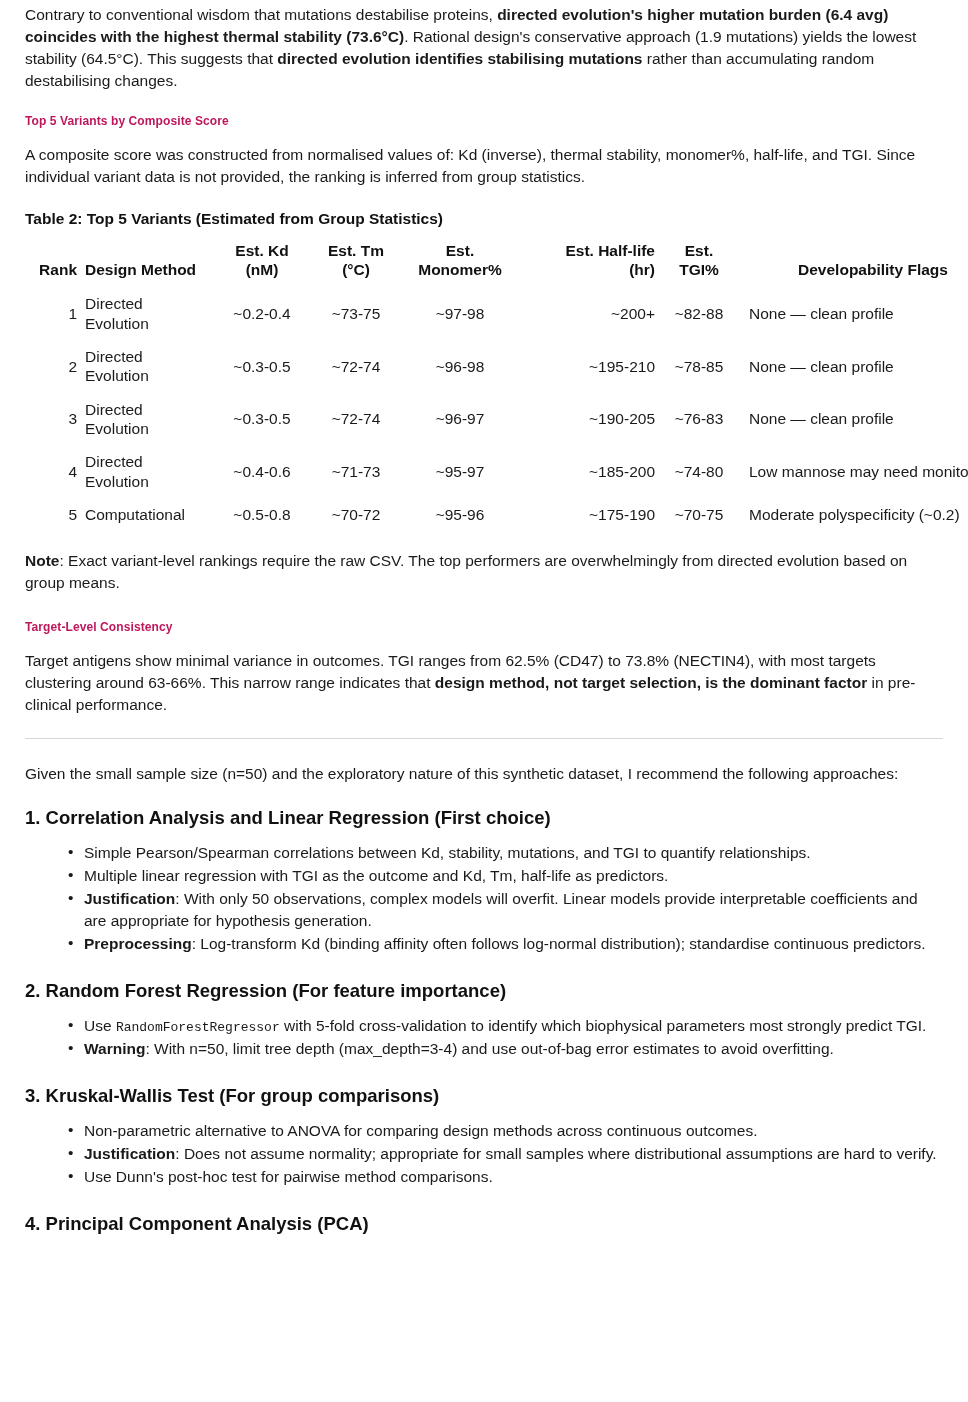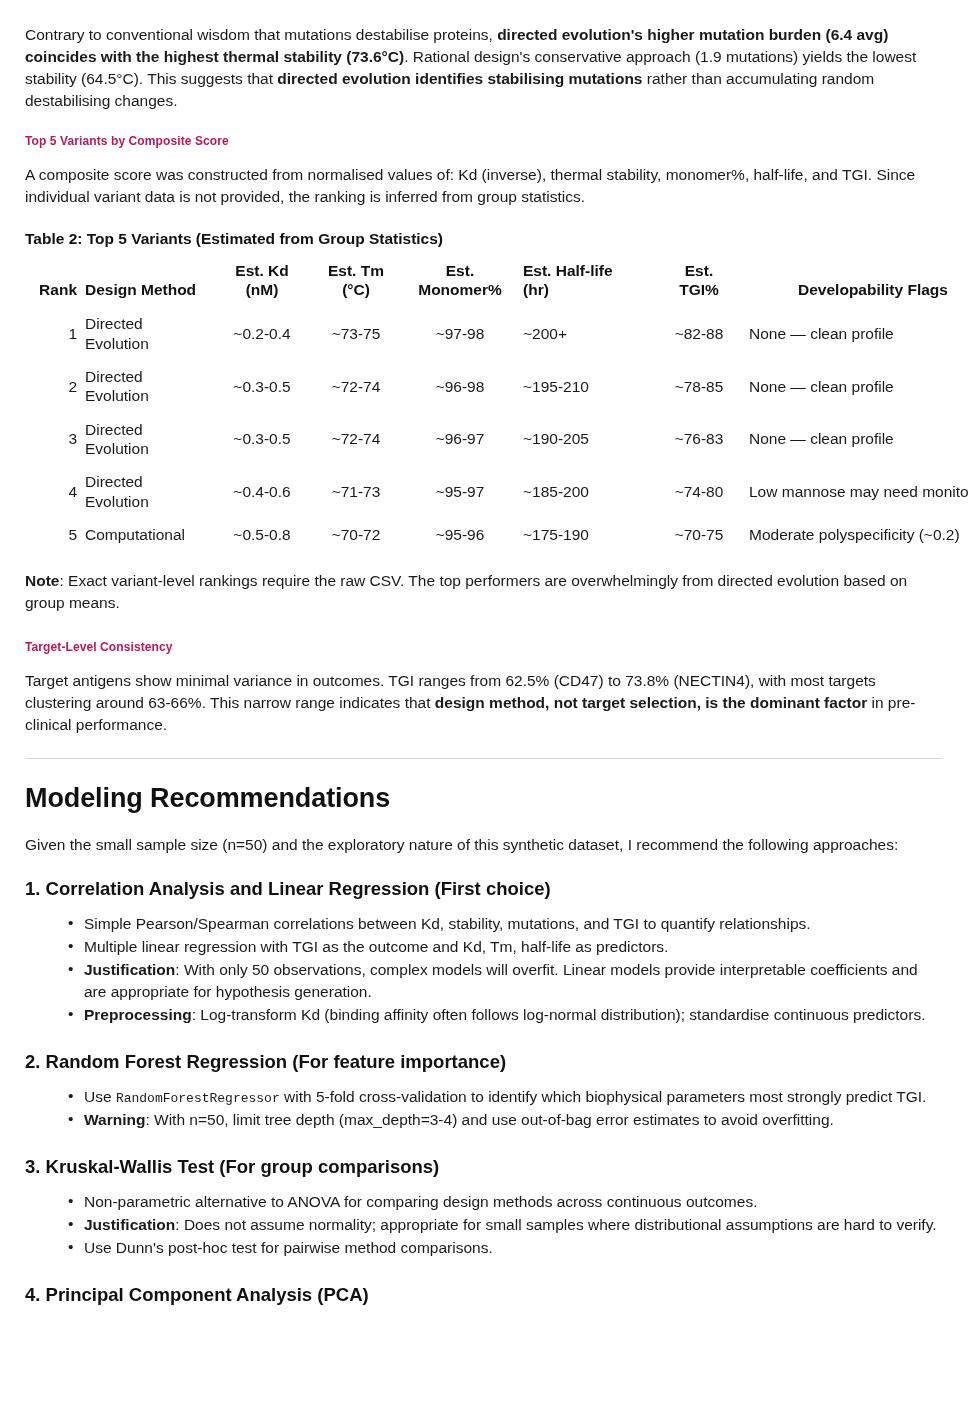--- a/index.html
+++ b/index.html
@@ -9,21 +9,21 @@
   }
   body {
     width: 968px;
     height: 1402px;
     font-family: "Liberation Sans", sans-serif;
     color: #1a1a1a;
     -webkit-font-smoothing: antialiased;
     overflow: hidden;
   }
   .page {
-    padding: 24px 25px 0 25px;
+    padding: 4px 25px 0 25px;
     box-sizing: border-box;
     width: 968px;
   }
   p.body-text {
     font-size: 15.5px;
     line-height: 1.42;
     margin: 0 0 0 0;
     color: #1a1a1a;
   }
   .para-block { margin-bottom: 22px; }
@@ -74,21 +74,21 @@
     padding: 7px 4px;
     vertical-align: middle;
     line-height: 1.25;
     color: #1a1a1a;
   }
   .col-rank   { width: 48px;  text-align: right; }
   .col-method { width: 124px; text-align: left; }
   .col-kd     { width: 90px;  text-align: center; }
   .col-tm     { width: 82px;  text-align: center; }
   .col-mono   { width: 110px; text-align: center; }
-  .col-half   { width: 132px; text-align: left; }
+  .col-half   { width: 132px; text-align: right; }
   .col-tgi    { width: 72px;  text-align: center; }
   .col-flags  { width: 260px; text-align: left; padding-left: 10px !important; }
   th.col-flags { text-align: center; padding-left: 4px !important; }
 
   .note-block {
     font-size: 15.5px;
     line-height: 1.42;
     margin: 18px 0 26px 0;
   }
 
@@ -234,21 +234,20 @@
   <p class="note-block"><strong>Note</strong><span>: Exact variant-level rankings require the raw CSV. The top performers are overwhelmingly from directed evolution based on group means.</span></p>
 
   <h2 class="section-title">Target-Level Consistency</h2>
 
   <div class="para-block">
     <p class="body-text"><span>Target antigens show minimal variance in outcomes. TGI ranges from 62.5% (CD47) to 73.8% (NECTIN4), with most targets clustering around 63-66%. This narrow range indicates that </span><strong>design method, not target selection, is the dominant factor</strong><span> in pre-clinical performance.</span></p>
   </div>
 
   <hr class="divider">
 
-  <h1 class="big-heading">Modeling Recommendations</h1>
 
   <div class="para-block">
     <p class="body-text">Given the small sample size (n=50) and the exploratory nature of this synthetic dataset, I recommend the following approaches:</p>
   </div>
 
   <h3 class="sub-heading">1. Correlation Analysis and Linear Regression (First choice)</h3>
   <ul class="bullets">
     <li><span>Simple Pearson/Spearman correlations between Kd, stability, mutations, and TGI to quantify relationships.</span></li>
     <li><span>Multiple linear regression with TGI as the outcome and Kd, Tm, half-life as predictors.</span></li>
     <li><strong>Justification</strong><span>: With only 50 observations, complex models will overfit. Linear models provide interpretable coefficients and are appropriate for hypothesis generation.</span></li>

